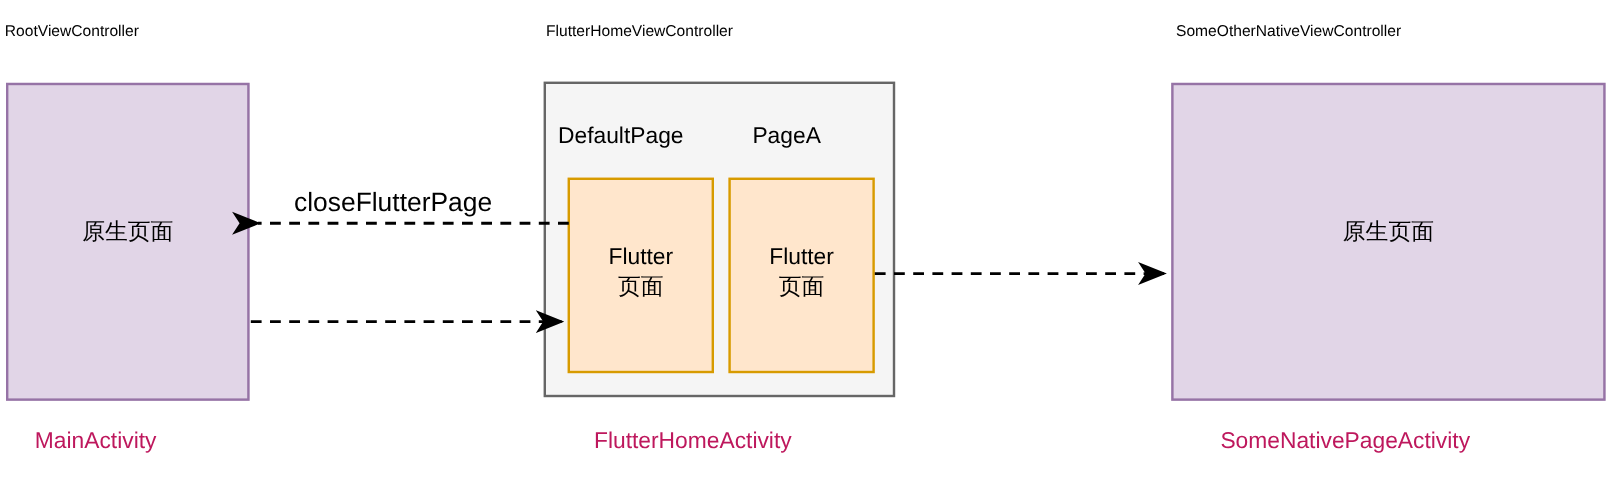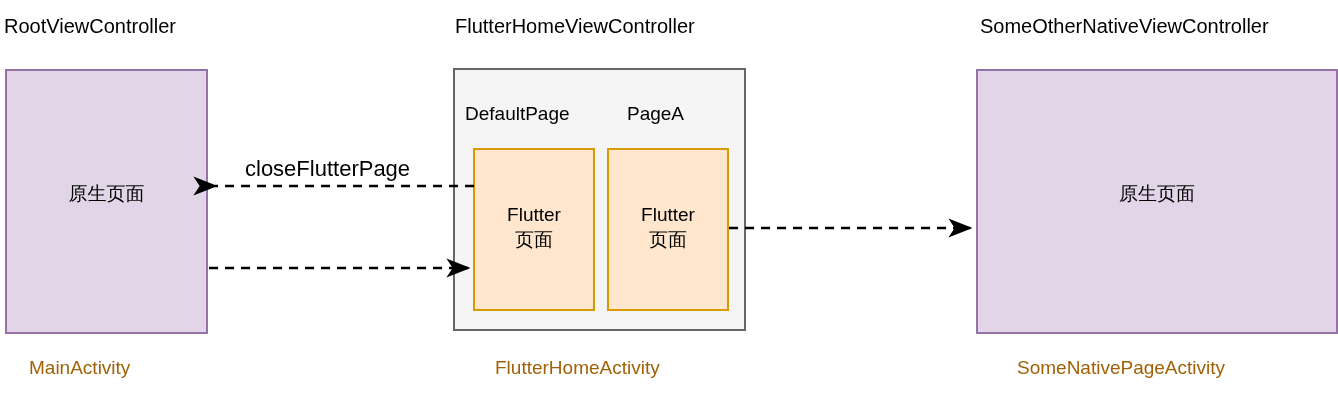--- a/index.html
+++ b/index.html
@@ -17,21 +17,21 @@
   }
   #diagram {
     position: absolute;
     left: 0;
     top: 0;
     width: 1338px;
     height: 402px;
   }
   .node-label {
     position: absolute;
-    font-size: 20px;
+    font-size: 13px;
     line-height: 22px;
     color: #000000;
     white-space: nowrap;
   }
   .box {
     position: absolute;
     box-sizing: border-box;
   }
   .purple-box {
     background: #e1d5e7;
@@ -77,21 +77,21 @@
     top: 0;
     width: 1338px;
     height: 402px;
     overflow: visible;
     pointer-events: none;
   }
   .caption {
     position: absolute;
     font-size: 19px;
     line-height: 22px;
-    color: #a16207;
+    color: #be185d;
     white-space: nowrap;
   }
 </style>
 </head>
 <body>
 
 <div id="diagram">
 
   <div class="node-label" style="left:4px; top:15px;">RootViewController</div>
 

